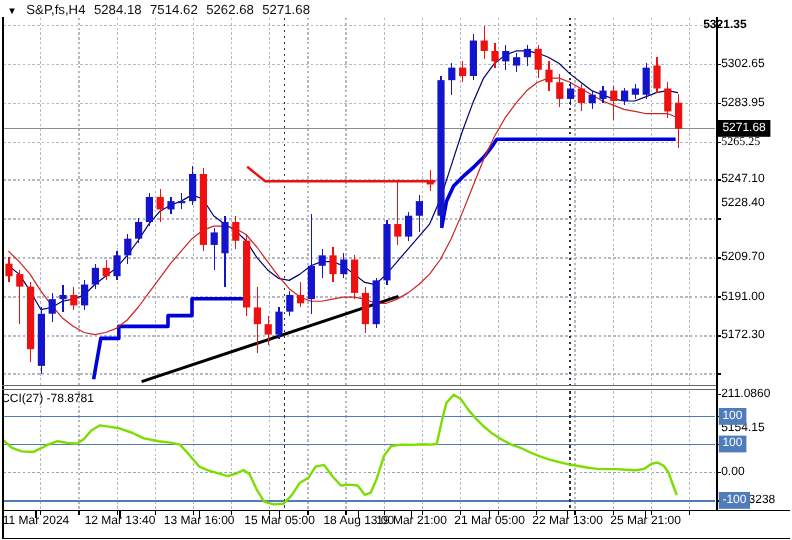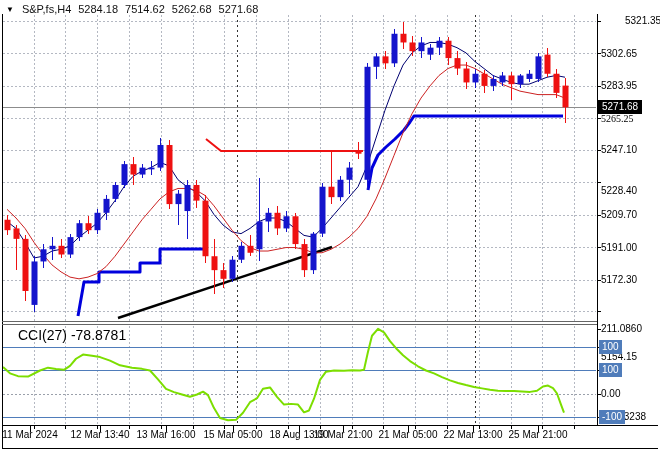--- a/index.html
+++ b/index.html
@@ -5,21 +5,21 @@
   html,body{margin:0;padding:0;background:#fff;}
   #win{position:relative;width:660px;height:450px;background:#fff;overflow:hidden;
        font-family:"Liberation Sans",sans-serif;}
   #cv{position:absolute;left:0;top:0;}
   .axlab{position:absolute;font-size:10px;color:#000;white-space:nowrap;
          transform:translateY(-50%);line-height:12px;}
   .tlab{transform:translate(-50%,-50%) !important;}
   #titleRow{position:absolute;left:6px;top:3px;display:flex;align-items:center;
             gap:7px;font-size:11px;color:#111;white-space:nowrap;}
   #titleRow .tri{font-size:8px;color:#000;margin-right:1px;}
-  #cciLab{position:absolute;left:18px;top:327px;font-size:14px;color:#000;white-space:nowrap;text-align:center;}
+  #cciLab{position:absolute;left:1px;top:327px;font-size:10px;color:#000;white-space:nowrap;text-align:center;}
   .pbox{position:absolute;font-size:10px;line-height:12px;transform:translateY(-50%);
         padding:1px 4px;white-space:nowrap;}
   #curPrice{left:598px;top:107px;background:#000;color:#fff;}
   .lvlbox{left:599px;background:#4f7cba;color:#fff;padding:1px 3px;}
   #lvl200{top:347px;} #lvl100{top:370px;} #lvlm100{top:417px;}
   #cciMax{left:601px;top:329px;} #cciZero{left:601px;top:394px;} #cciMin{left:601px;top:417px;}
 </style>
 </head>
 <body>
 
@@ -269,26 +269,26 @@
     <span>S&amp;P,fs,H4</span>
     <span>5284.18</span>
     <span>7514.62</span>
     <span>5262.68</span>
     <span>5271.68</span>
   </div>
 
   <div id="cciLab">CCI(27) -78.8781</div>
 
   <div id="labels">
-      <div class="axlab" style="left: 625px; top: 21px;">5321.35</div>
+      <div class="axlab" style="left: 586px; top: 21px; font-weight: bold;">5321.35</div>
       <div class="axlab" style="left: 601px; top: 53.5006px;">5302.65</div>
       <div class="axlab" style="left: 601px; top: 86.0012px;">5283.95</div>
       <div class="axlab" style="left: 601px; top: 118.502px; font-family: Liberation Serif, serif;">5265.25</div>
       <div class="axlab" style="left: 601px; top: 150.047px;">5247.10</div>
-      <div class="axlab" style="left: 601px; top: 191px;">5228.40</div>
+      <div class="axlab" style="left: 601px; top: 170px;">5228.40</div>
       <div class="axlab" style="left: 601px; top: 215.048px;">5209.70</div>
       <div class="axlab" style="left: 601px; top: 247.548px;">5191.00</div>
       <div class="axlab" style="left: 601px; top: 280.049px;">5172.30</div>
       <div class="axlab" style="left: 601px; top: 329px; margin-top: 28px;">5154.15</div>
       <div class="axlab tlab" style="left: 30px; top: 435px;">11 Mar 2024</div>
       <div class="axlab tlab" style="left: 100px; top: 435px;">12 Mar 13:40</div>
       <div class="axlab tlab" style="left: 166px; top: 435px;">13 Mar 16:00</div>
       <div class="axlab tlab" style="left: 233px; top: 435px;">15 Mar 05:00</div>
       <div class="axlab tlab" style="left: 299px; top: 435px;">18 Aug 13:00</div>
       <div class="axlab tlab" style="left: 343px; top: 435px;">19 Mar 21:00</div>

